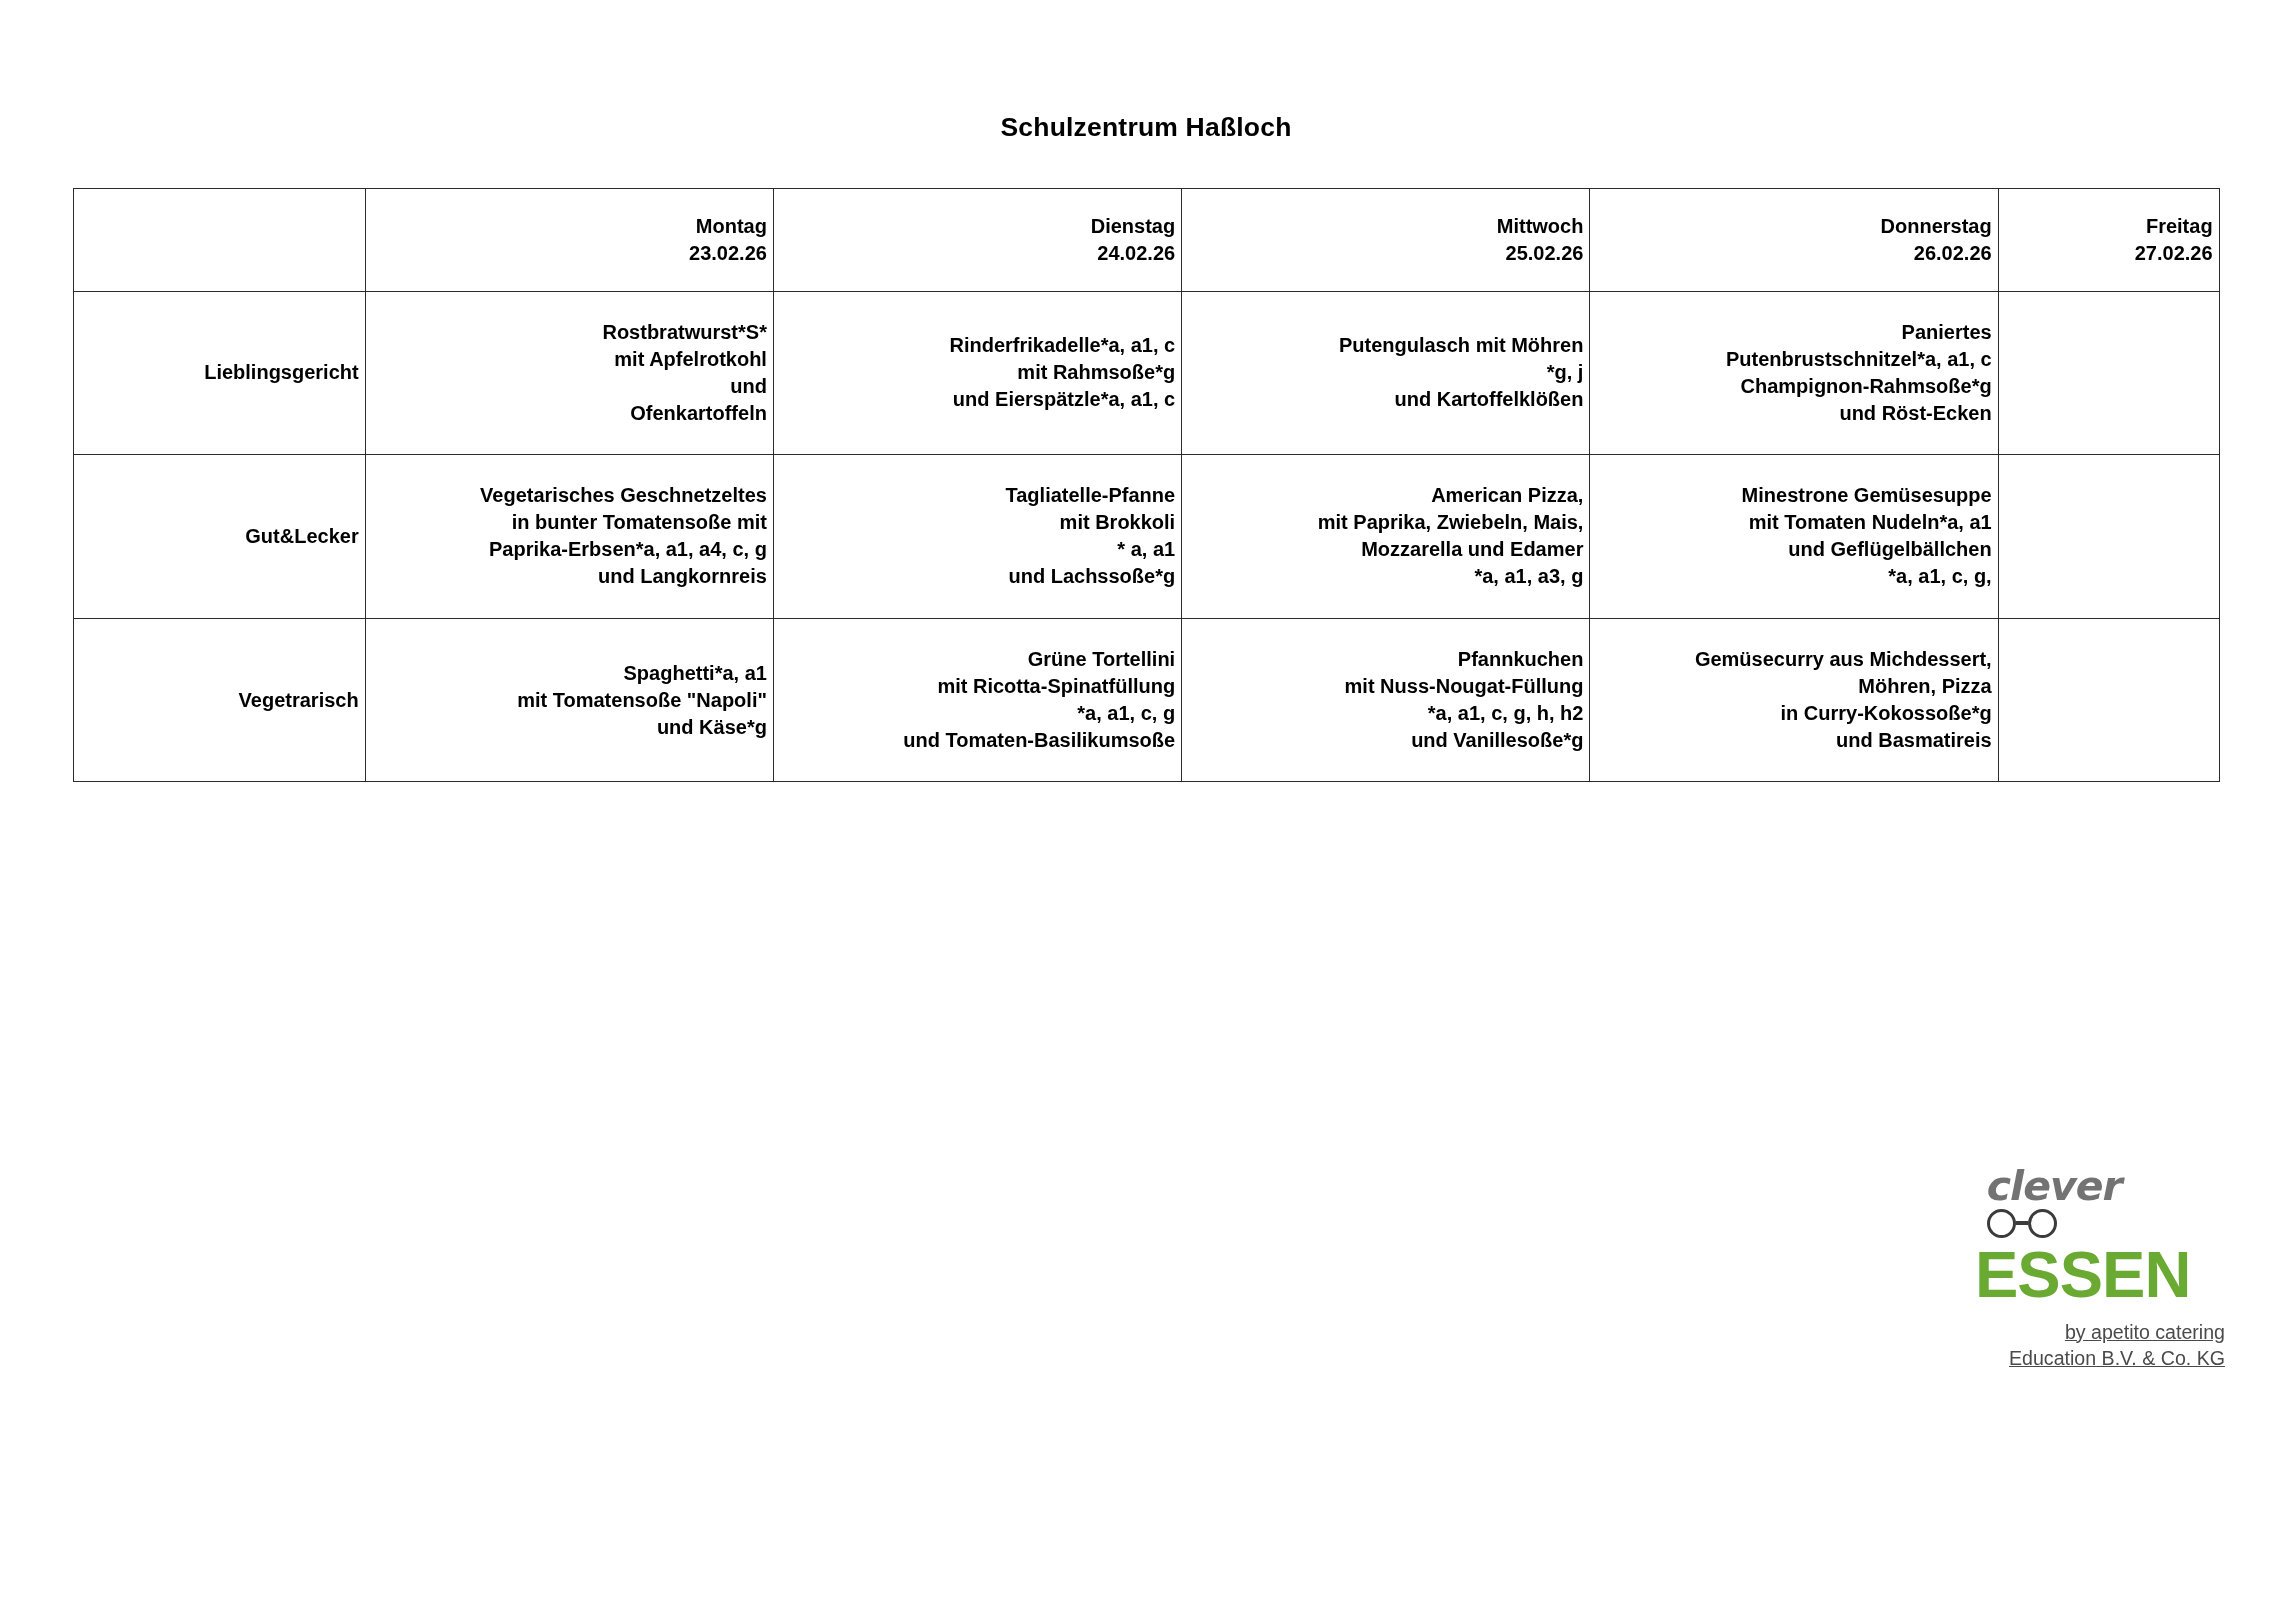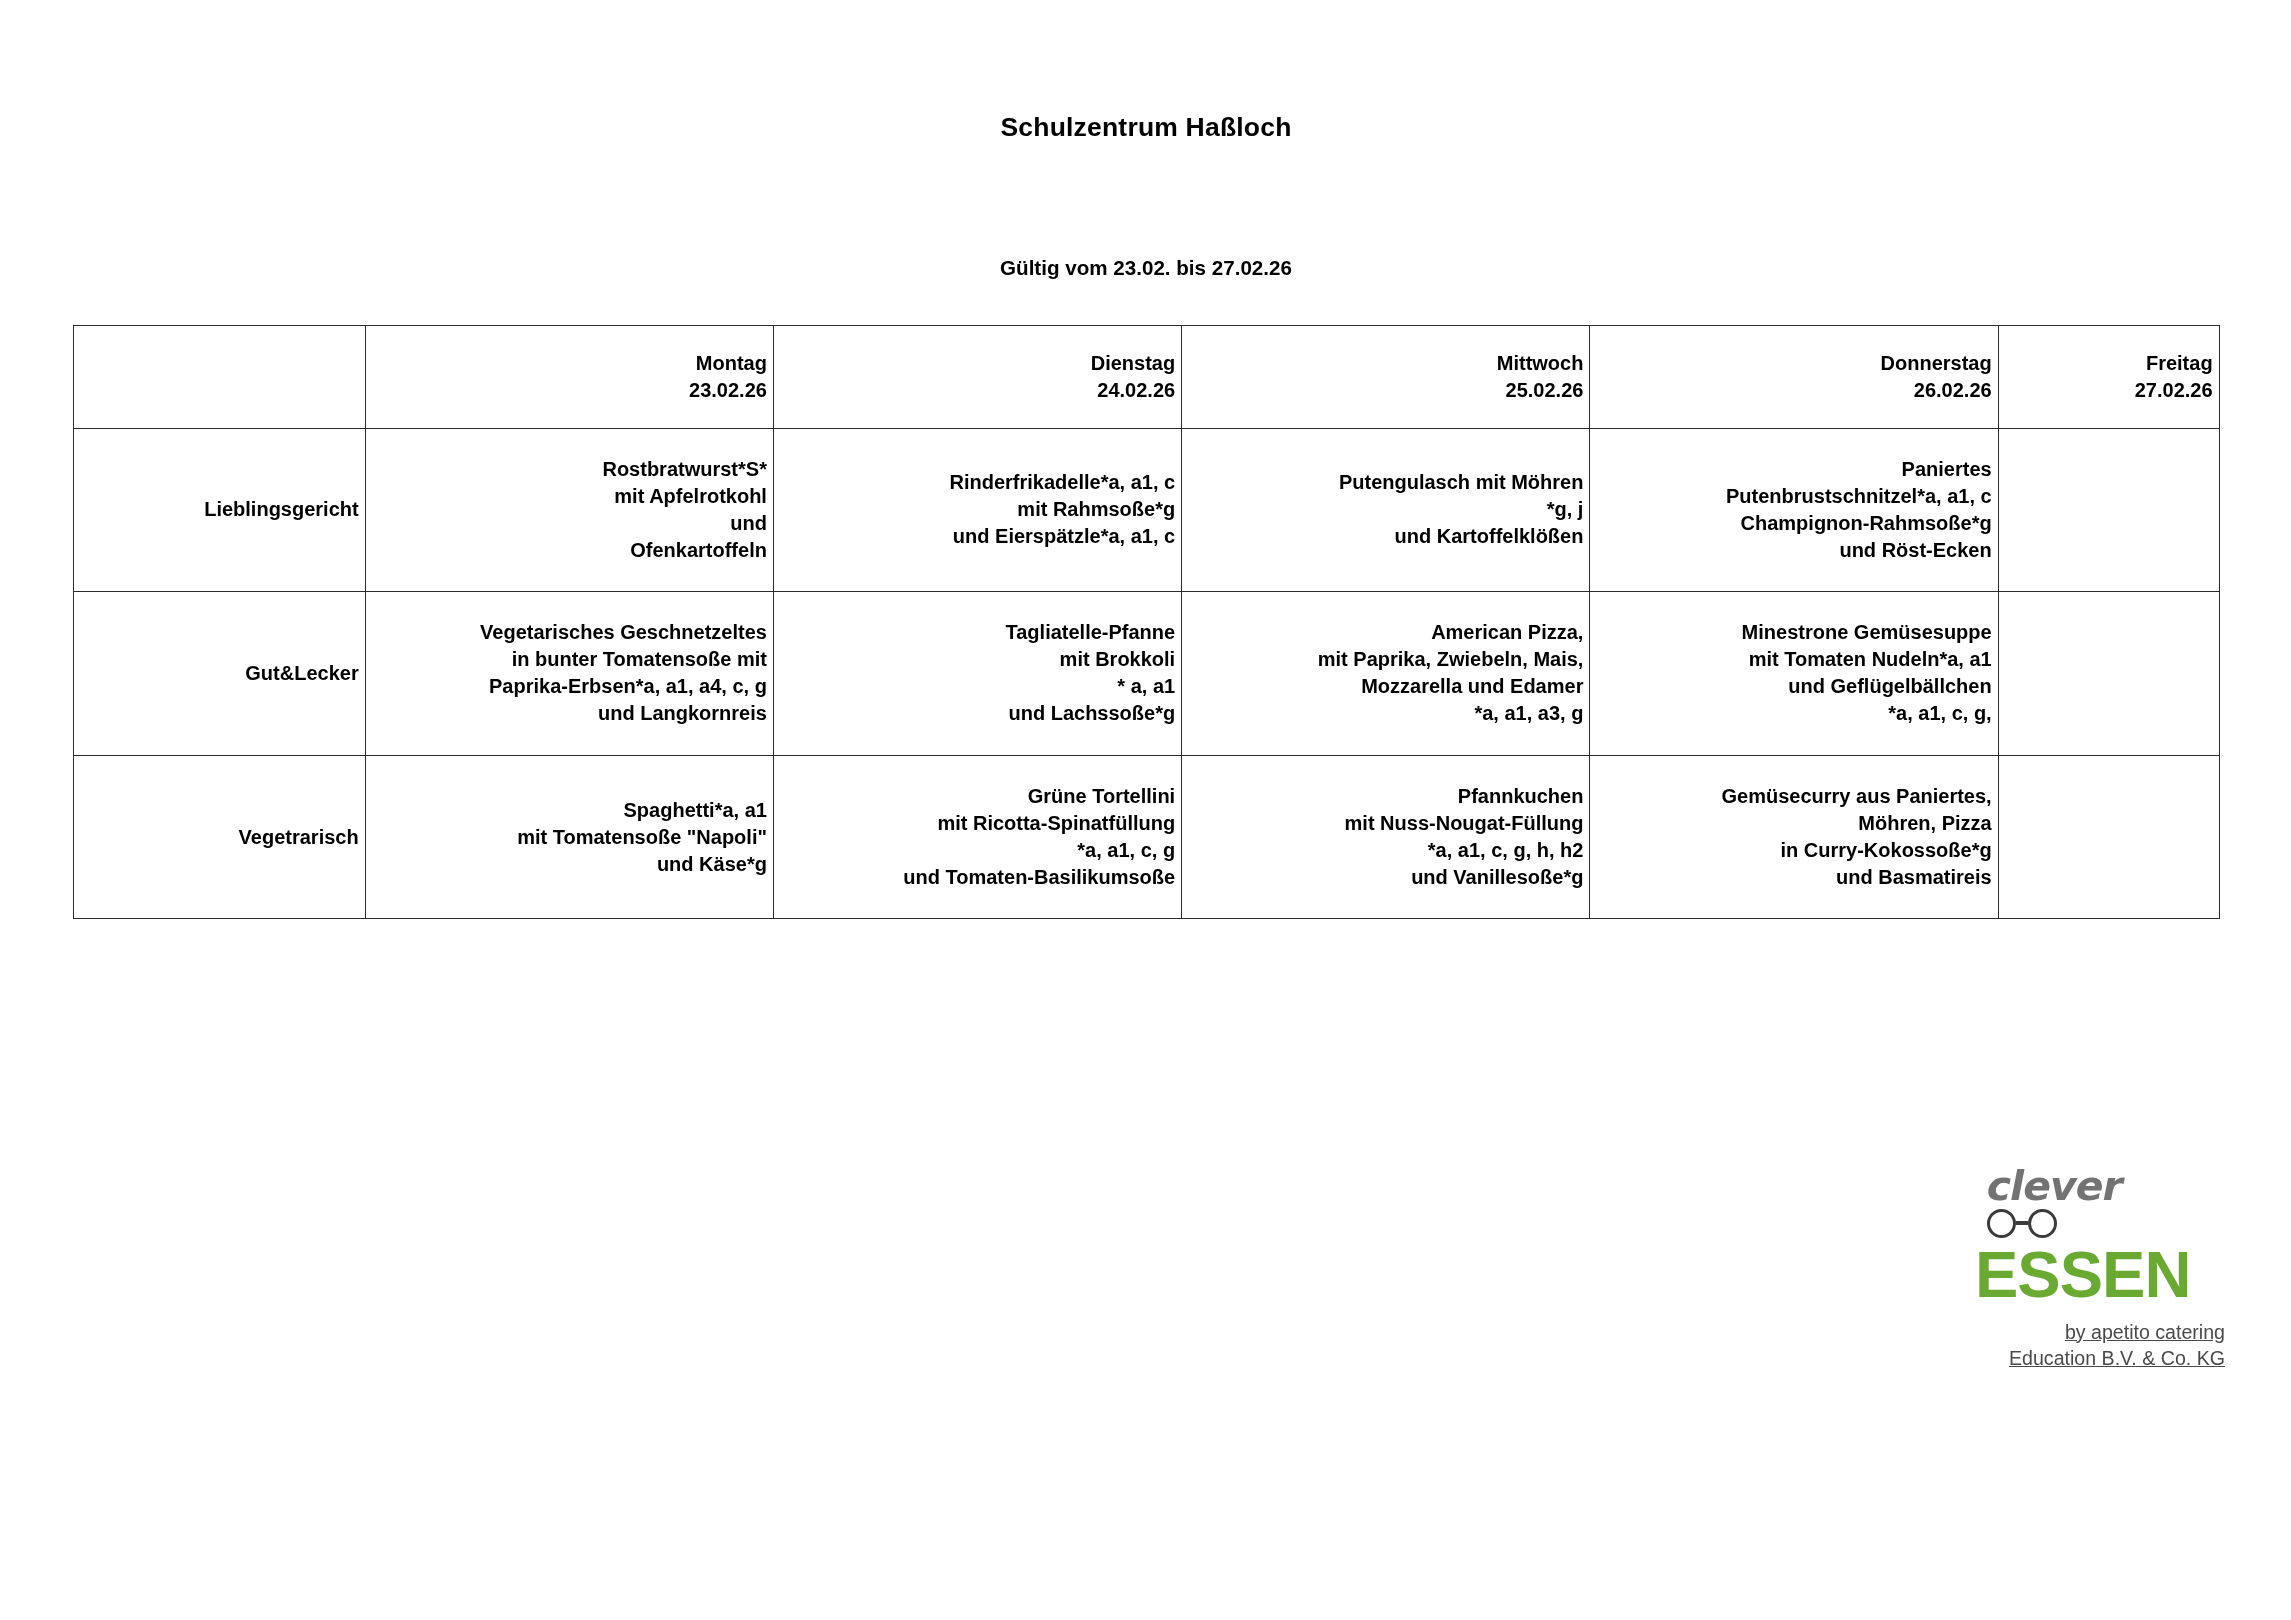--- a/index.html
+++ b/index.html
@@ -143,21 +143,20 @@
     text-decoration: underline;
   }
 </style>
 </head>
 <body>
 
 <div class="page">
 
   <div class="doc-title">Schulzentrum Haßloch</div>
 
-  <div class="validity">Gültig vom 23.02. bis 27.02.26</div>
 
   <table class="menu">
     <colgroup>
       <col class="c-label">
       <col class="c-day">
       <col class="c-day">
       <col class="c-day">
       <col class="c-day">
       <col class="c-fri">
     </colgroup>
@@ -257,21 +256,21 @@
             <span>*a, a1, c, g</span>
             <span>und Tomaten-Basilikumsoße</span>
           </td>
         <td class="cell-lines">
             <span>Pfannkuchen</span>
             <span>mit Nuss-Nougat-Füllung</span>
             <span>*a, a1, c, g, h, h2</span>
             <span>und Vanillesoße*g</span>
           </td>
         <td class="cell-lines">
-            <span>Gemüsecurry aus Paniertes,</span>
+            <span>Gemüsecurry aus Michdessert,</span>
             <span>Möhren, Pizza</span>
             <span>in Curry-Kokossoße*g</span>
             <span>und Basmatireis</span>
           </td>
         <td class="cell-lines"></td>
       </tr>
 
 
     </tbody>
   </table>

